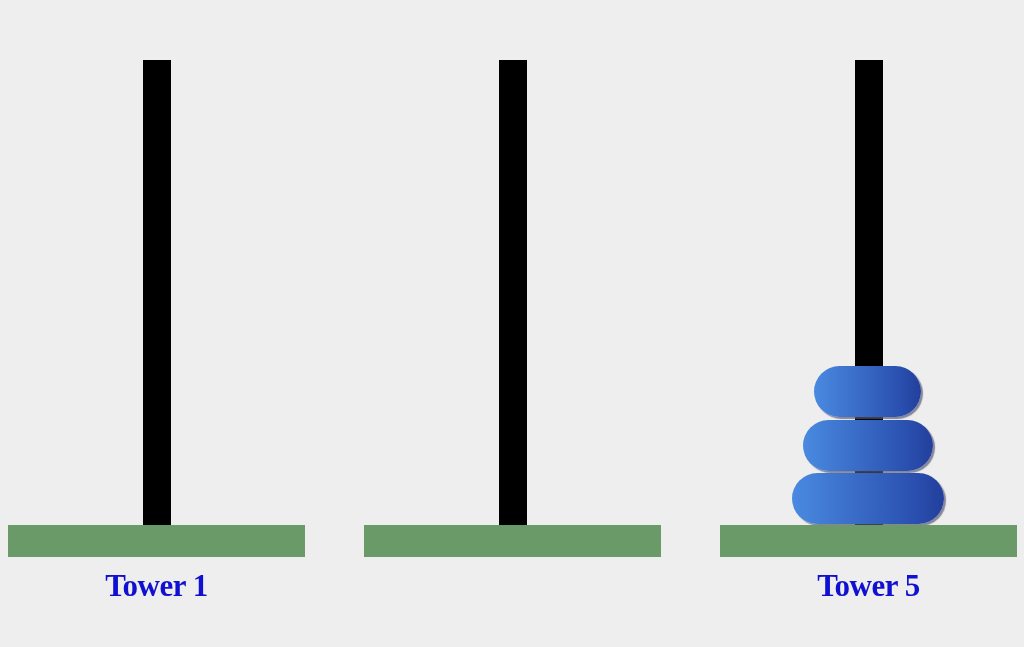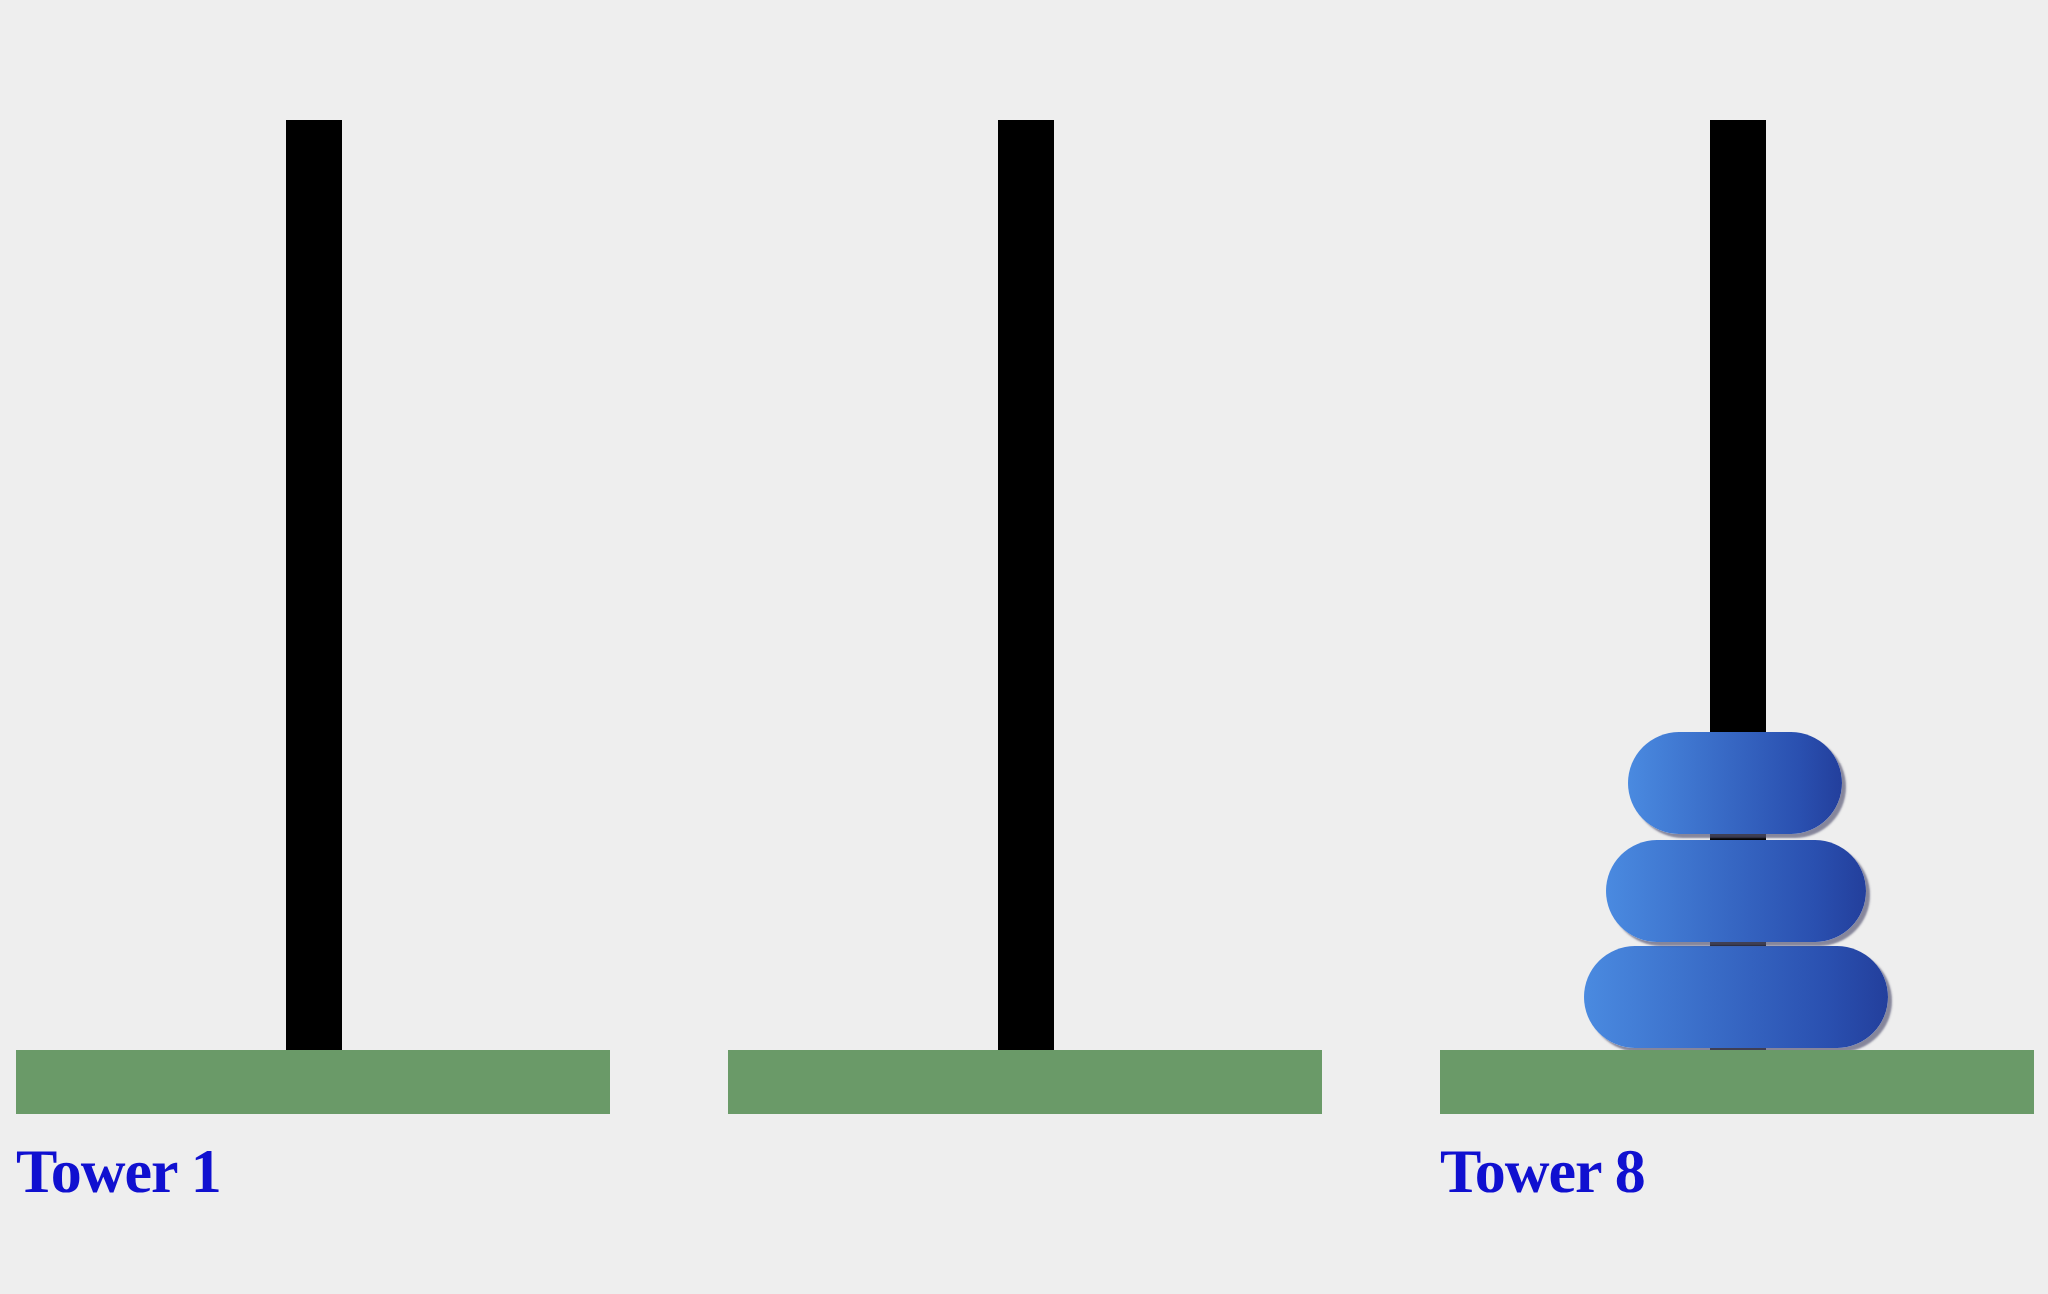--- a/index.html
+++ b/index.html
@@ -1,20 +1,20 @@
 <!DOCTYPE html>
 <html><head>
 <meta charset="utf-8">
 <style>
   html, body { margin:0; padding:0; }
   body { width:1024px; height:647px; background:#eeeeee; position:relative; overflow:hidden; font-family:"Liberation Serif", serif; }
   .tower { position:absolute; top:0; width:297px; height:647px; }
   .pole { position:absolute; top:60px; width:28px; height:466px; background:#000; left:135px; }
   .base { position:absolute; top:525px; left:0; width:297px; height:32px; background:#6a9a68; }
-  .label { position:absolute; top:568px; left:0; width:297px; color:#1010d0; font-weight:bold; font-size:31px; letter-spacing:-0.5px; }
+  .label { position:absolute; top:568px; left:0; width:297px; text-align:center; color:#1010d0; font-weight:bold; font-size:31px; letter-spacing:-0.5px; }
   .disk { position:absolute; height:51px; border-radius:26px; background:linear-gradient(to right,#4a8ae0,#2a50b0 80%,#233f9c); box-shadow:2px 2px 1px rgba(90,90,120,0.7); }
 </style>
 </head>
 <body>
 
 <div class="tower" style="left:8px;">
   <div class="pole"></div>
   <div class="base"></div>
   <div class="label">Tower 1</div>
 </div>
@@ -23,14 +23,14 @@
   <div class="pole"></div>
   <div class="base"></div>
 </div>
 
 <div class="tower" style="left:720px;">
   <div class="pole"></div>
   <div class="disk" style="left:72px; top:473px; width:152px;"></div>
   <div class="disk" style="left:83px; top:420px; width:130px;"></div>
   <div class="disk" style="left:94px; top:366px; width:107px;"></div>
   <div class="base"></div>
-  <div class="label">Tower 8</div>
+  <div class="label">Tower 5</div>
 </div>
 
 </body></html>

